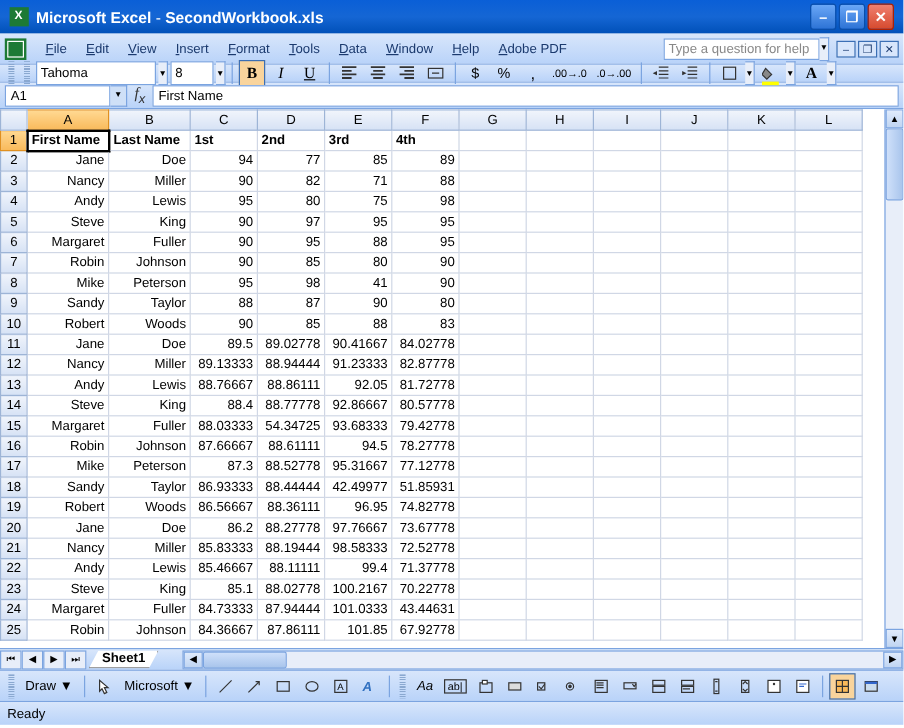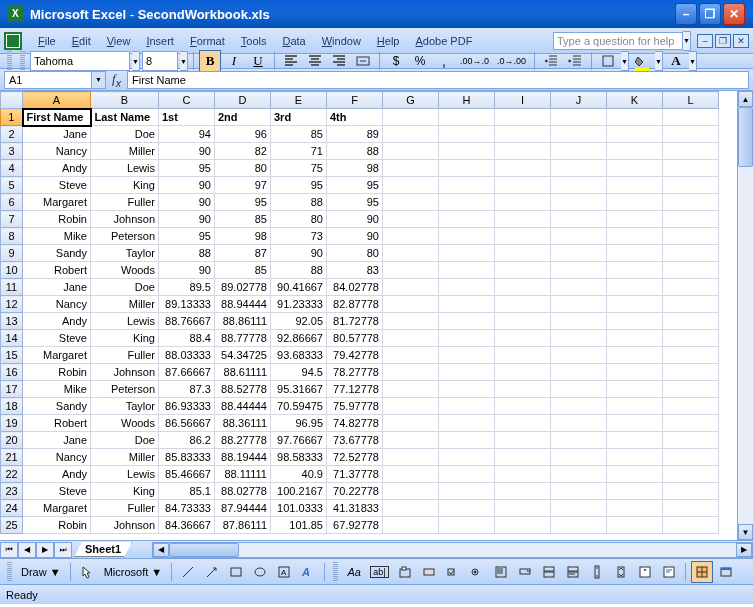--- a/index.html
+++ b/index.html
@@ -256,21 +256,21 @@
           <td></td>
           <td></td>
         </tr>
       </tbody>
       <tbody>
         <tr>
           <th class="row-hdr">2</th>
           <td class="txt">Jane</td>
           <td class="txt">Doe</td>
           <td class="">94</td>
-          <td class="">96</td>
+          <td class="">77</td>
           <td class="">85</td>
           <td class="">89</td>
           <td></td>
           <td></td>
           <td></td>
           <td></td>
           <td></td>
           <td></td>
         </tr>
       </tbody>
@@ -359,21 +359,21 @@
           <td></td>
         </tr>
       </tbody>
       <tbody>
         <tr>
           <th class="row-hdr">8</th>
           <td class="txt">Mike</td>
           <td class="txt">Peterson</td>
           <td class="">95</td>
           <td class="">98</td>
-          <td class="">73</td>
+          <td class="">41</td>
           <td class="">90</td>
           <td></td>
           <td></td>
           <td></td>
           <td></td>
           <td></td>
           <td></td>
         </tr>
       </tbody>
       <tbody>
@@ -529,22 +529,22 @@
           <td></td>
         </tr>
       </tbody>
       <tbody>
         <tr>
           <th class="row-hdr">18</th>
           <td class="txt">Sandy</td>
           <td class="txt">Taylor</td>
           <td class="">86.93333</td>
           <td class="">88.44444</td>
-          <td class="">70.59475</td>
-          <td class="">75.97778</td>
+          <td class="">42.49977</td>
+          <td class="">51.85931</td>
           <td></td>
           <td></td>
           <td></td>
           <td></td>
           <td></td>
           <td></td>
         </tr>
       </tbody>
       <tbody>
         <tr>
@@ -597,21 +597,21 @@
           <td></td>
         </tr>
       </tbody>
       <tbody>
         <tr>
           <th class="row-hdr">22</th>
           <td class="txt">Andy</td>
           <td class="txt">Lewis</td>
           <td class="">85.46667</td>
           <td class="">88.11111</td>
-          <td class="">40.9</td>
+          <td class="">99.4</td>
           <td class="">71.37778</td>
           <td></td>
           <td></td>
           <td></td>
           <td></td>
           <td></td>
           <td></td>
         </tr>
       </tbody>
       <tbody>
@@ -632,21 +632,21 @@
         </tr>
       </tbody>
       <tbody>
         <tr>
           <th class="row-hdr">24</th>
           <td class="txt">Margaret</td>
           <td class="txt">Fuller</td>
           <td class="">84.73333</td>
           <td class="">87.94444</td>
           <td class="">101.0333</td>
-          <td class="">41.31833</td>
+          <td class="">43.44631</td>
           <td></td>
           <td></td>
           <td></td>
           <td></td>
           <td></td>
           <td></td>
         </tr>
       </tbody>
       <tbody>
         <tr>

